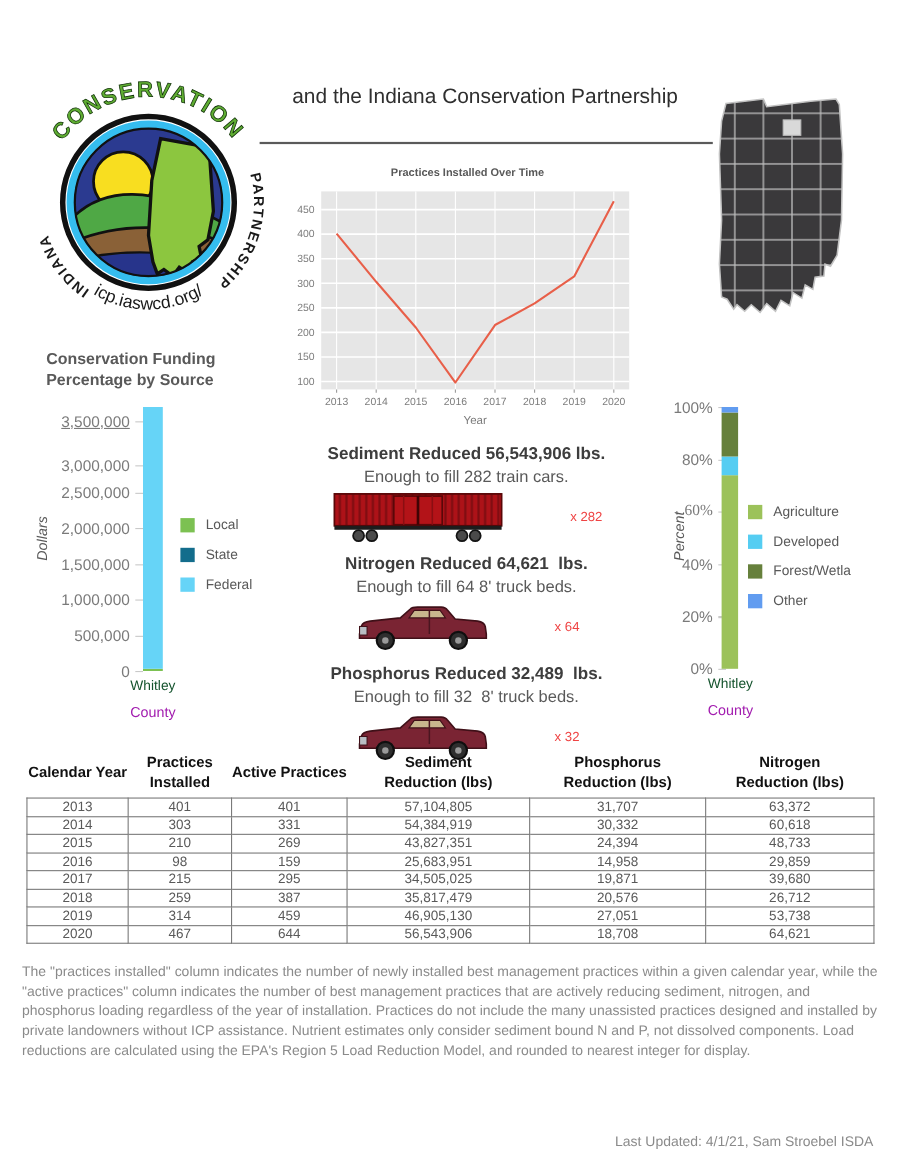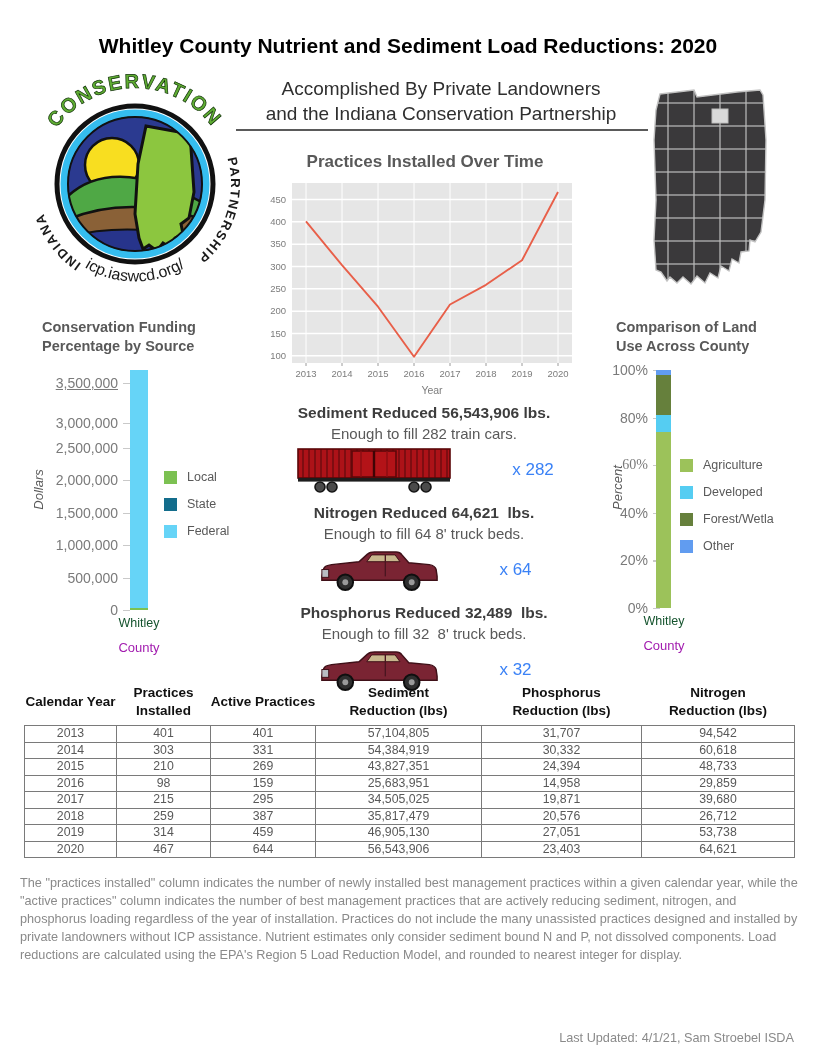--- a/index.html
+++ b/index.html
@@ -11,21 +11,21 @@
   
   .logo{position:absolute;left:26px;top:68px;width:220px;height:240px;}
   
   .subtitle{position:absolute;left:238px;top:76px;width:406px;text-align:center;
             font-size:19px;color:#2f2f2f;line-height:1.32;}
   .divider{position:absolute;left:236px;top:129px;width:412px;border-top:2px solid #5a5a5a;}
   
   .map{position:absolute;left:642px;top:80px;width:156px;height:232px;}
   
   .linechart{position:absolute;left:260px;top:152px;width:330px;}
-  .linechart .ctitle{text-align:center;font-size:17px;font-weight:bold;color:#595959;margin-bottom:5px;}
+  .linechart .ctitle{text-align:center;font-size:10px;font-weight:bold;color:#595959;margin-bottom:5px;}
   
   .sidechart{position:absolute;}
   .funding{left:30px;top:318px;width:250px;height:352px;}
   .landuse{left:608px;top:318px;width:208px;height:352px;}
   .sidechart .ctitle{position:absolute;top:0;font-size:14.5px;font-weight:bold;color:#595959;line-height:1.3;}
   .funding .ctitle{left:12px;width:172px;}
   .landuse .ctitle{left:8px;width:155px;}
   .plot{position:absolute;top:52px;left:0;right:0;}
   .funding .plot{height:240px;}
   .landuse .plot{height:238px;}
@@ -52,21 +52,21 @@
   .landuse .xcat{left:12px;top:296px;width:88px;}
   .xtitle{position:absolute;font-size:13px;color:#a21caf;text-align:center;}
   .funding .xtitle{left:64px;top:322px;width:90px;}
   .landuse .xtitle{left:12px;top:320px;width:88px;}
   
   .reductions{position:absolute;left:238px;top:404px;width:372px;text-align:center;}
   .r-block{margin-bottom:9px;}
   .r-head{font-size:15.5px;font-weight:bold;color:#3d3d3d;white-space:pre-wrap;}
   .r-sub{font-size:15px;color:#595959;margin-top:3px;white-space:pre-wrap;}
   .icon-row{display:flex;align-items:center;justify-content:center;gap:58px;margin-top:3px;height:50px;}
-  .mult{font-size:17px;color:#3b82f6;}
+  .mult{font-size:12px;color:#ef4444;}
   
   .datatable{position:absolute;left:24px;top:682px;}
   table{border-collapse:collapse;table-layout:fixed;width:770px;}
   th{border:none;font-size:13.5px;font-weight:bold;color:#111;text-align:center;
      vertical-align:middle;padding:2px 0 6px 0;line-height:1.3;}
   th span{display:inline-block;}
   th:nth-child(4) span{max-width:118px;}
   th:nth-child(5) span{max-width:122px;}
   th:nth-child(6) span{max-width:118px;}
   tbody{border:1.6px solid #4a4a4a;}
@@ -77,21 +77,20 @@
             color:#8a8a8a;line-height:1.42;margin:0;}
   .provided{position:absolute;left:20px;top:971px;width:778px;font-size:12.7px;
             color:#8a8a8a;line-height:1.42;margin:0;}
   .updated{position:absolute;right:22px;top:1031px;font-size:12.7px;color:#8a8a8a;}
 </style>
 </head>
 <body>
 
 <div class="page">
 
-  <div class="page-title">Whitley County Nutrient and Sediment Load Reductions: 2020</div>
 
   <div class="logo">
     <svg viewBox="0 0 220 240" width="220" height="240">
       <defs>
         <path id="circ" d="M13,116 A96,96 0 1 1 205,116 A96,96 0 1 1 13,116" fill="none"></path>
         <path id="botarc" d="M18,150 A97,97 0 0 0 200,150" fill="none"></path>
         <clipPath id="emclip">
             <circle cx="109" cy="116" r="67"></circle>
           </clipPath>
       </defs>
@@ -114,21 +113,20 @@
       <text font-size="13" font-weight="bold" fill="#1a1a1a" letter-spacing="1.6">
         <textPath href="#circ" startOffset="330" text-anchor="middle">PARTNERSHIP</textPath>
       </text>
       <text font-size="16" fill="#1a1a1a">
         <textPath href="#botarc" startOffset="50%" text-anchor="middle">icp.iaswcd.org/</textPath>
       </text>
     </svg>
   </div>
 
   <div class="subtitle">
-    <div>Accomplished By Private Landowners</div>
     <div>and the Indiana Conservation Partnership</div>
   </div>
   <div class="divider"></div>
 
   <div class="map">
     <svg viewBox="0 0 156 232" width="156" height="232">
       <defs>
         <pattern id="counties" width="26" height="23" patternUnits="userSpaceOnUse">
           <rect width="26" height="23" fill="none" stroke="#bdbdbd" stroke-width="1.2"></rect>
         </pattern>
@@ -226,21 +224,20 @@
             <span class="sw" style="background: rgb(102, 212, 247);"></span>
             <span class="lb">Federal</span>
           </div>
         </div>
     </div>
     <div class="xcat">Whitley</div>
     <div class="xtitle">County</div>
   </div>
 
   <div class="sidechart landuse">
-    <div class="ctitle">Comparison of Land Use Across County</div>
     <div class="plot">
       <div class="ylab">Percent</div>
       <div id="landuse-ticks">
           <div class="tick" style="top: 231px;">0%</div>
           <div class="tick" style="top: 183.4px;">20%</div>
           <div class="tick" style="top: 135.8px;">40%</div>
           <div class="tick" style="top: 88.2px; font-family: Liberation Serif, serif;">60%</div>
           <div class="tick" style="top: 40.6px;">80%</div>
           <div class="tick" style="top: -7px;">100%</div>
         </div>
@@ -359,21 +356,21 @@
             <th><span>Nitrogen Reduction (lbs)</span></th>
           </tr>
         </thead>
       <tbody id="table-body">
           <tr>
             <td>2013</td>
             <td>401</td>
             <td>401</td>
             <td>57,104,805</td>
             <td>31,707</td>
-            <td>94,542</td>
+            <td>63,372</td>
           </tr>
           <tr>
             <td>2014</td>
             <td>303</td>
             <td>331</td>
             <td>54,384,919</td>
             <td>30,332</td>
             <td>60,618</td>
           </tr>
           <tr>
@@ -414,21 +411,21 @@
             <td>459</td>
             <td>46,905,130</td>
             <td>27,051</td>
             <td>53,738</td>
           </tr>
           <tr>
             <td>2020</td>
             <td>467</td>
             <td>644</td>
             <td>56,543,906</td>
-            <td>23,403</td>
+            <td>18,708</td>
             <td>64,621</td>
           </tr>
         </tbody>
     </table>
   </div>
 
   <p class="footnote">The "practices installed" column indicates the number of newly installed best management practices within a given calendar year, while the "active practices" column indicates the number of best management practices that are actively reducing sediment, nitrogen, and phosphorus loading regardless of the year of installation.  Practices do not include the many unassisted practices designed and installed by private landowners without ICP assistance. Nutrient estimates only consider sediment bound N and P, not dissolved components. Load reductions are calculated using the EPA's Region 5 Load Reduction Model, and rounded to nearest integer for display.</p>
   <div class="updated">Last Updated: 4/1/21, Sam Stroebel ISDA</div>
 
 </div>

